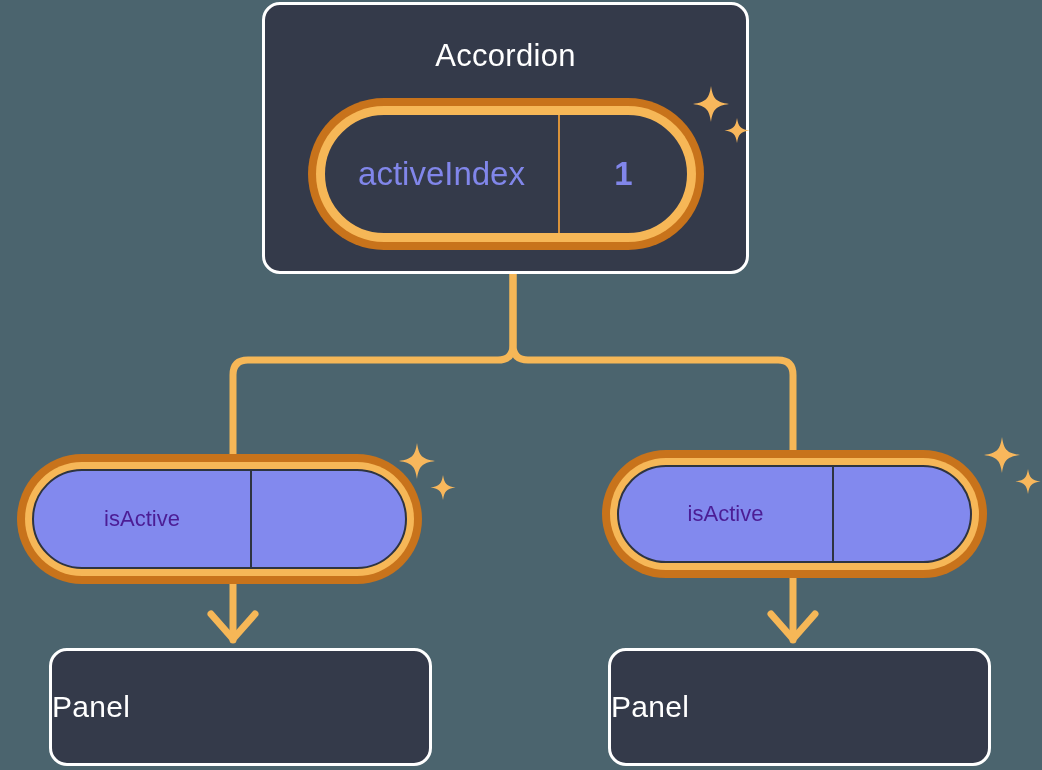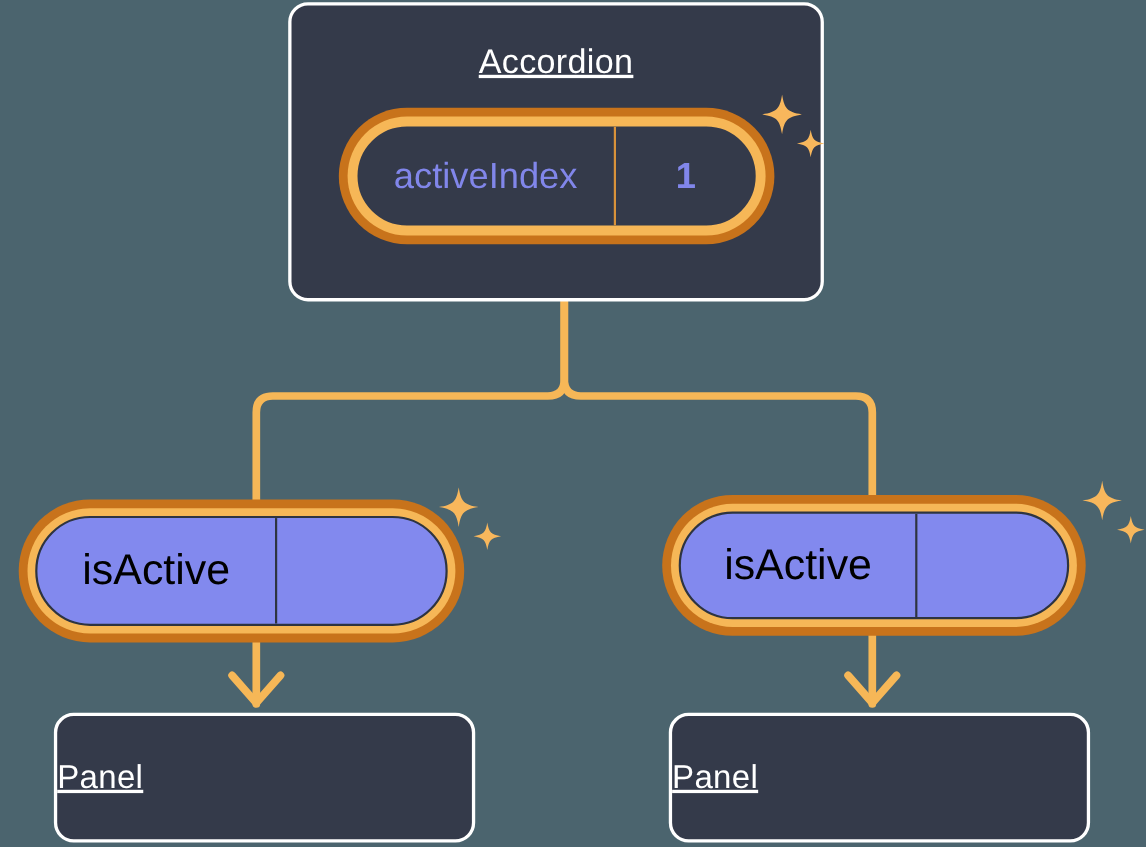--- a/index.html
+++ b/index.html
@@ -37,21 +37,20 @@
     border-radius: 18px;
     box-sizing: border-box;
   }
   .card-title {
     color: #ffffff;
     font-size: 31px;
     font-weight: 400;
     letter-spacing: 0.3px;
     text-align: center;
     white-space: nowrap;
-    text-decoration: underline;
   }
 
   #accordion-card {
     left: 262px;
     top: 2px;
     width: 487px;
     height: 272px;
   }
   #accordion-card .card-title {
     margin-top: 33px;
@@ -101,21 +100,21 @@
     justify-content: center;
     box-sizing: border-box;
     white-space: nowrap;
   }
 
   
   #pill-accordion {
     left: 308px;
     top: 98px;
     width: 396px;
-    height: 124px;
+    height: 152px;
   }
   #pill-accordion .pill-inner {
     background: #343a4a;
     border: 2px solid #f6b757;
   }
   #pill-accordion .pill-key {
     flex: 0 0 235px;
     border-right: 2px solid #d9923a;
     color: #8186ea;
     font-size: 33px;
@@ -126,22 +125,22 @@
     font-size: 33px;
     font-weight: 700;
   }
 
   
   .pill-state .pill-inner {
     background: #8289ee;
     border: 2px solid #2e3440;
   }
   .pill-state .pill-key {
-    color: #000000;
-    font-size: 39px;
+    color: #4c1d95;
+    font-size: 22px;
   }
   .pill-state .pill-val {
     color: #2e3440;
     font-size: 31px;
     font-weight: 700;
     flex: 1 1 auto;
   }
 
   #pill-left {
     left: 17px;

